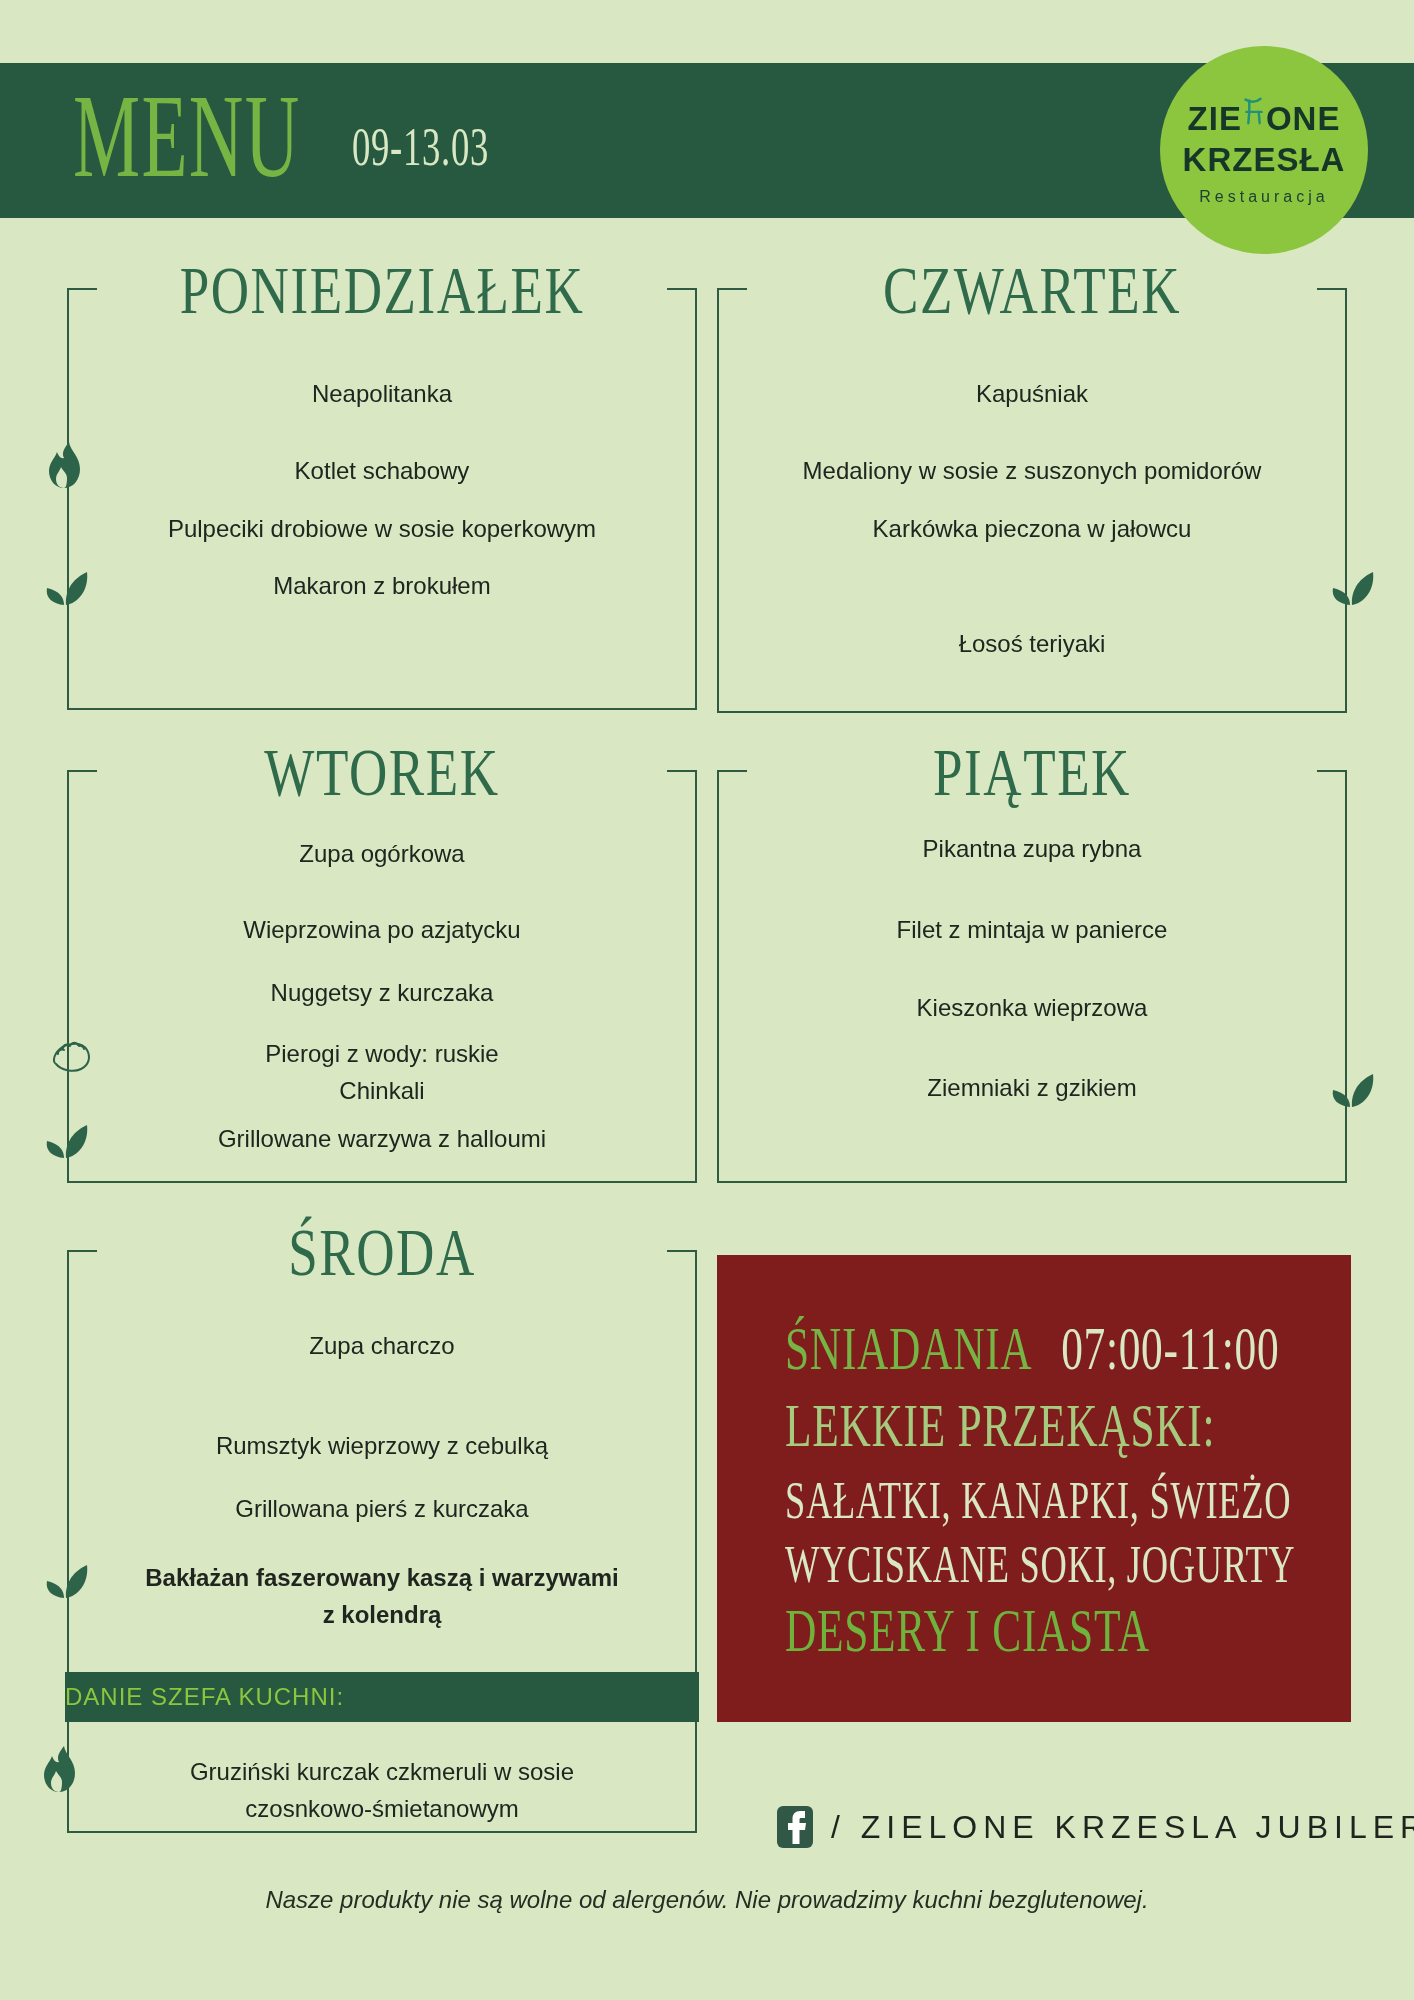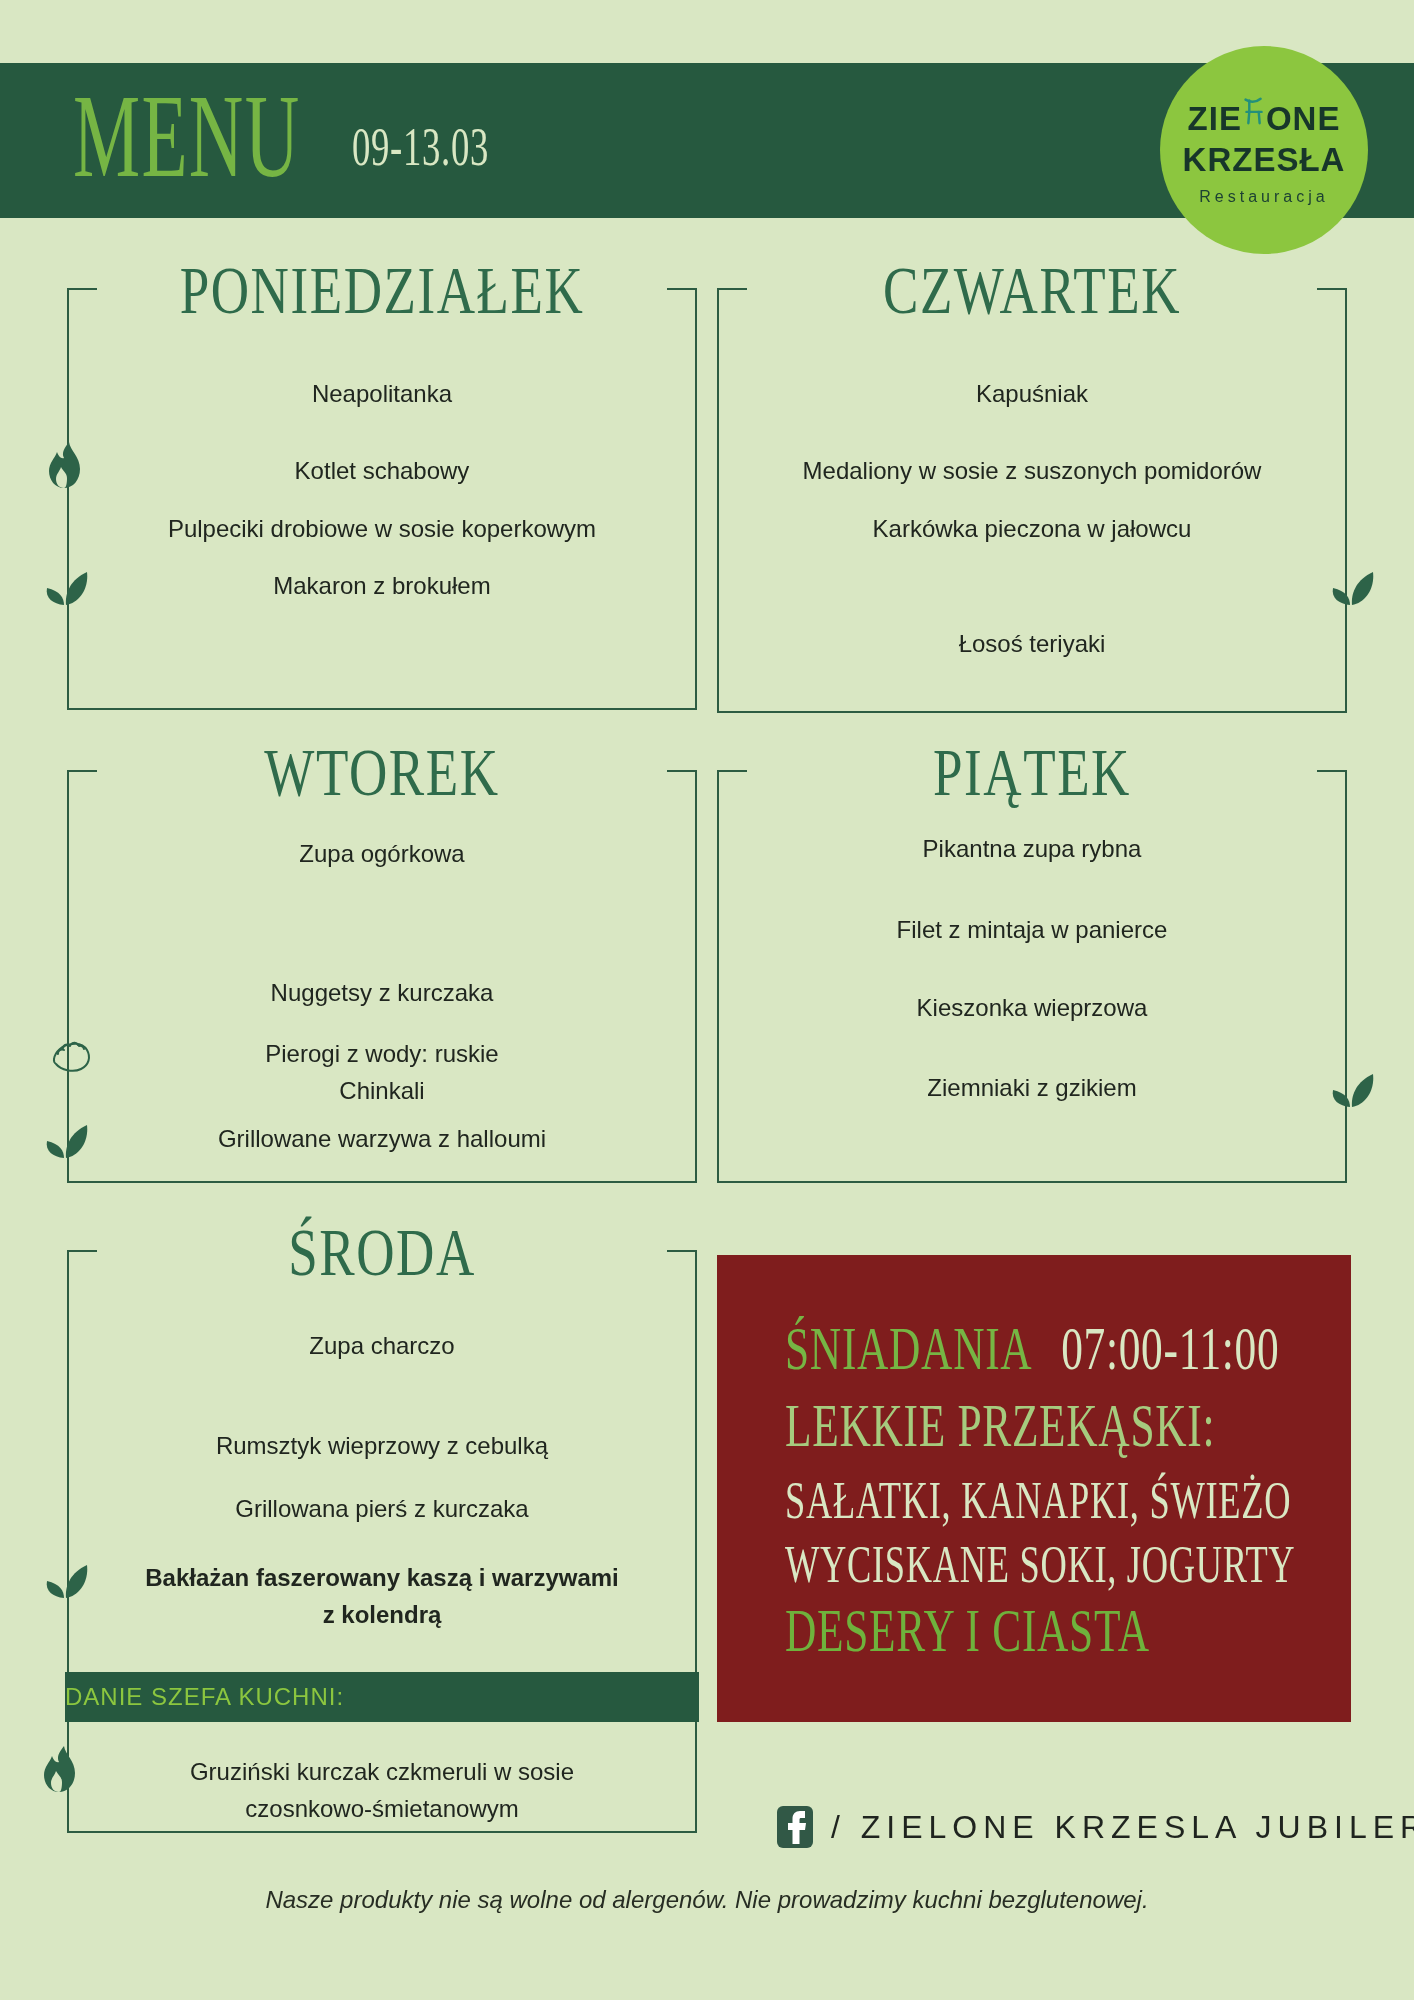--- a/index.html
+++ b/index.html
@@ -127,20 +127,21 @@
         <path d="M26 41C25 31 29 16 47 8c2 17-8 31-21 33Z" fill="#2d6348"></path>
         <path d="M24 41c0-7-4-14-17-17-2 10 6 16 17 17Z" fill="#2d6348"></path>
       </svg>
     </div>
   </div>
 
   <div class="day" style="left:67px;top:772px;width:630px;height:411px;">
     <div class="frame"></div>
     <div class="day-title">WTOREK</div>
     <div class="dish" style="top:81px;">Zupa ogórkowa</div>
+    <div class="dish" style="top:157px;">Wieprzowina po azjatycku</div>
     <div class="dish" style="top:220px;">Nuggetsy z kurczaka</div>
     <div class="dish" style="top:300px;">Pierogi z wody: ruskie
 Chinkali</div>
     <div class="dish" style="top:366px;">Grillowane warzywa z halloumi</div>
     <div class="mark" style="left:-19px;top:264px;">
       <svg width="46" height="40" viewBox="0 0 46 40" fill="none" stroke="#2d6348" stroke-width="2" stroke-linecap="round">
         <path d="M8 28c5 6 17 9 25 5 8-4 10-12 6-19-3-5-9-7-15-6C14 9 7 16 6 23c-.3 2 .5 4 2 5Z"></path>
         <path d="M10 18a4 4 0 0 1 6-4M15 12a4 4 0 0 1 7-2M23 8.5a4 4 0 0 1 7 .5M31 10a4 4 0 0 1 5 3"></path>
       </svg>
     </div>

